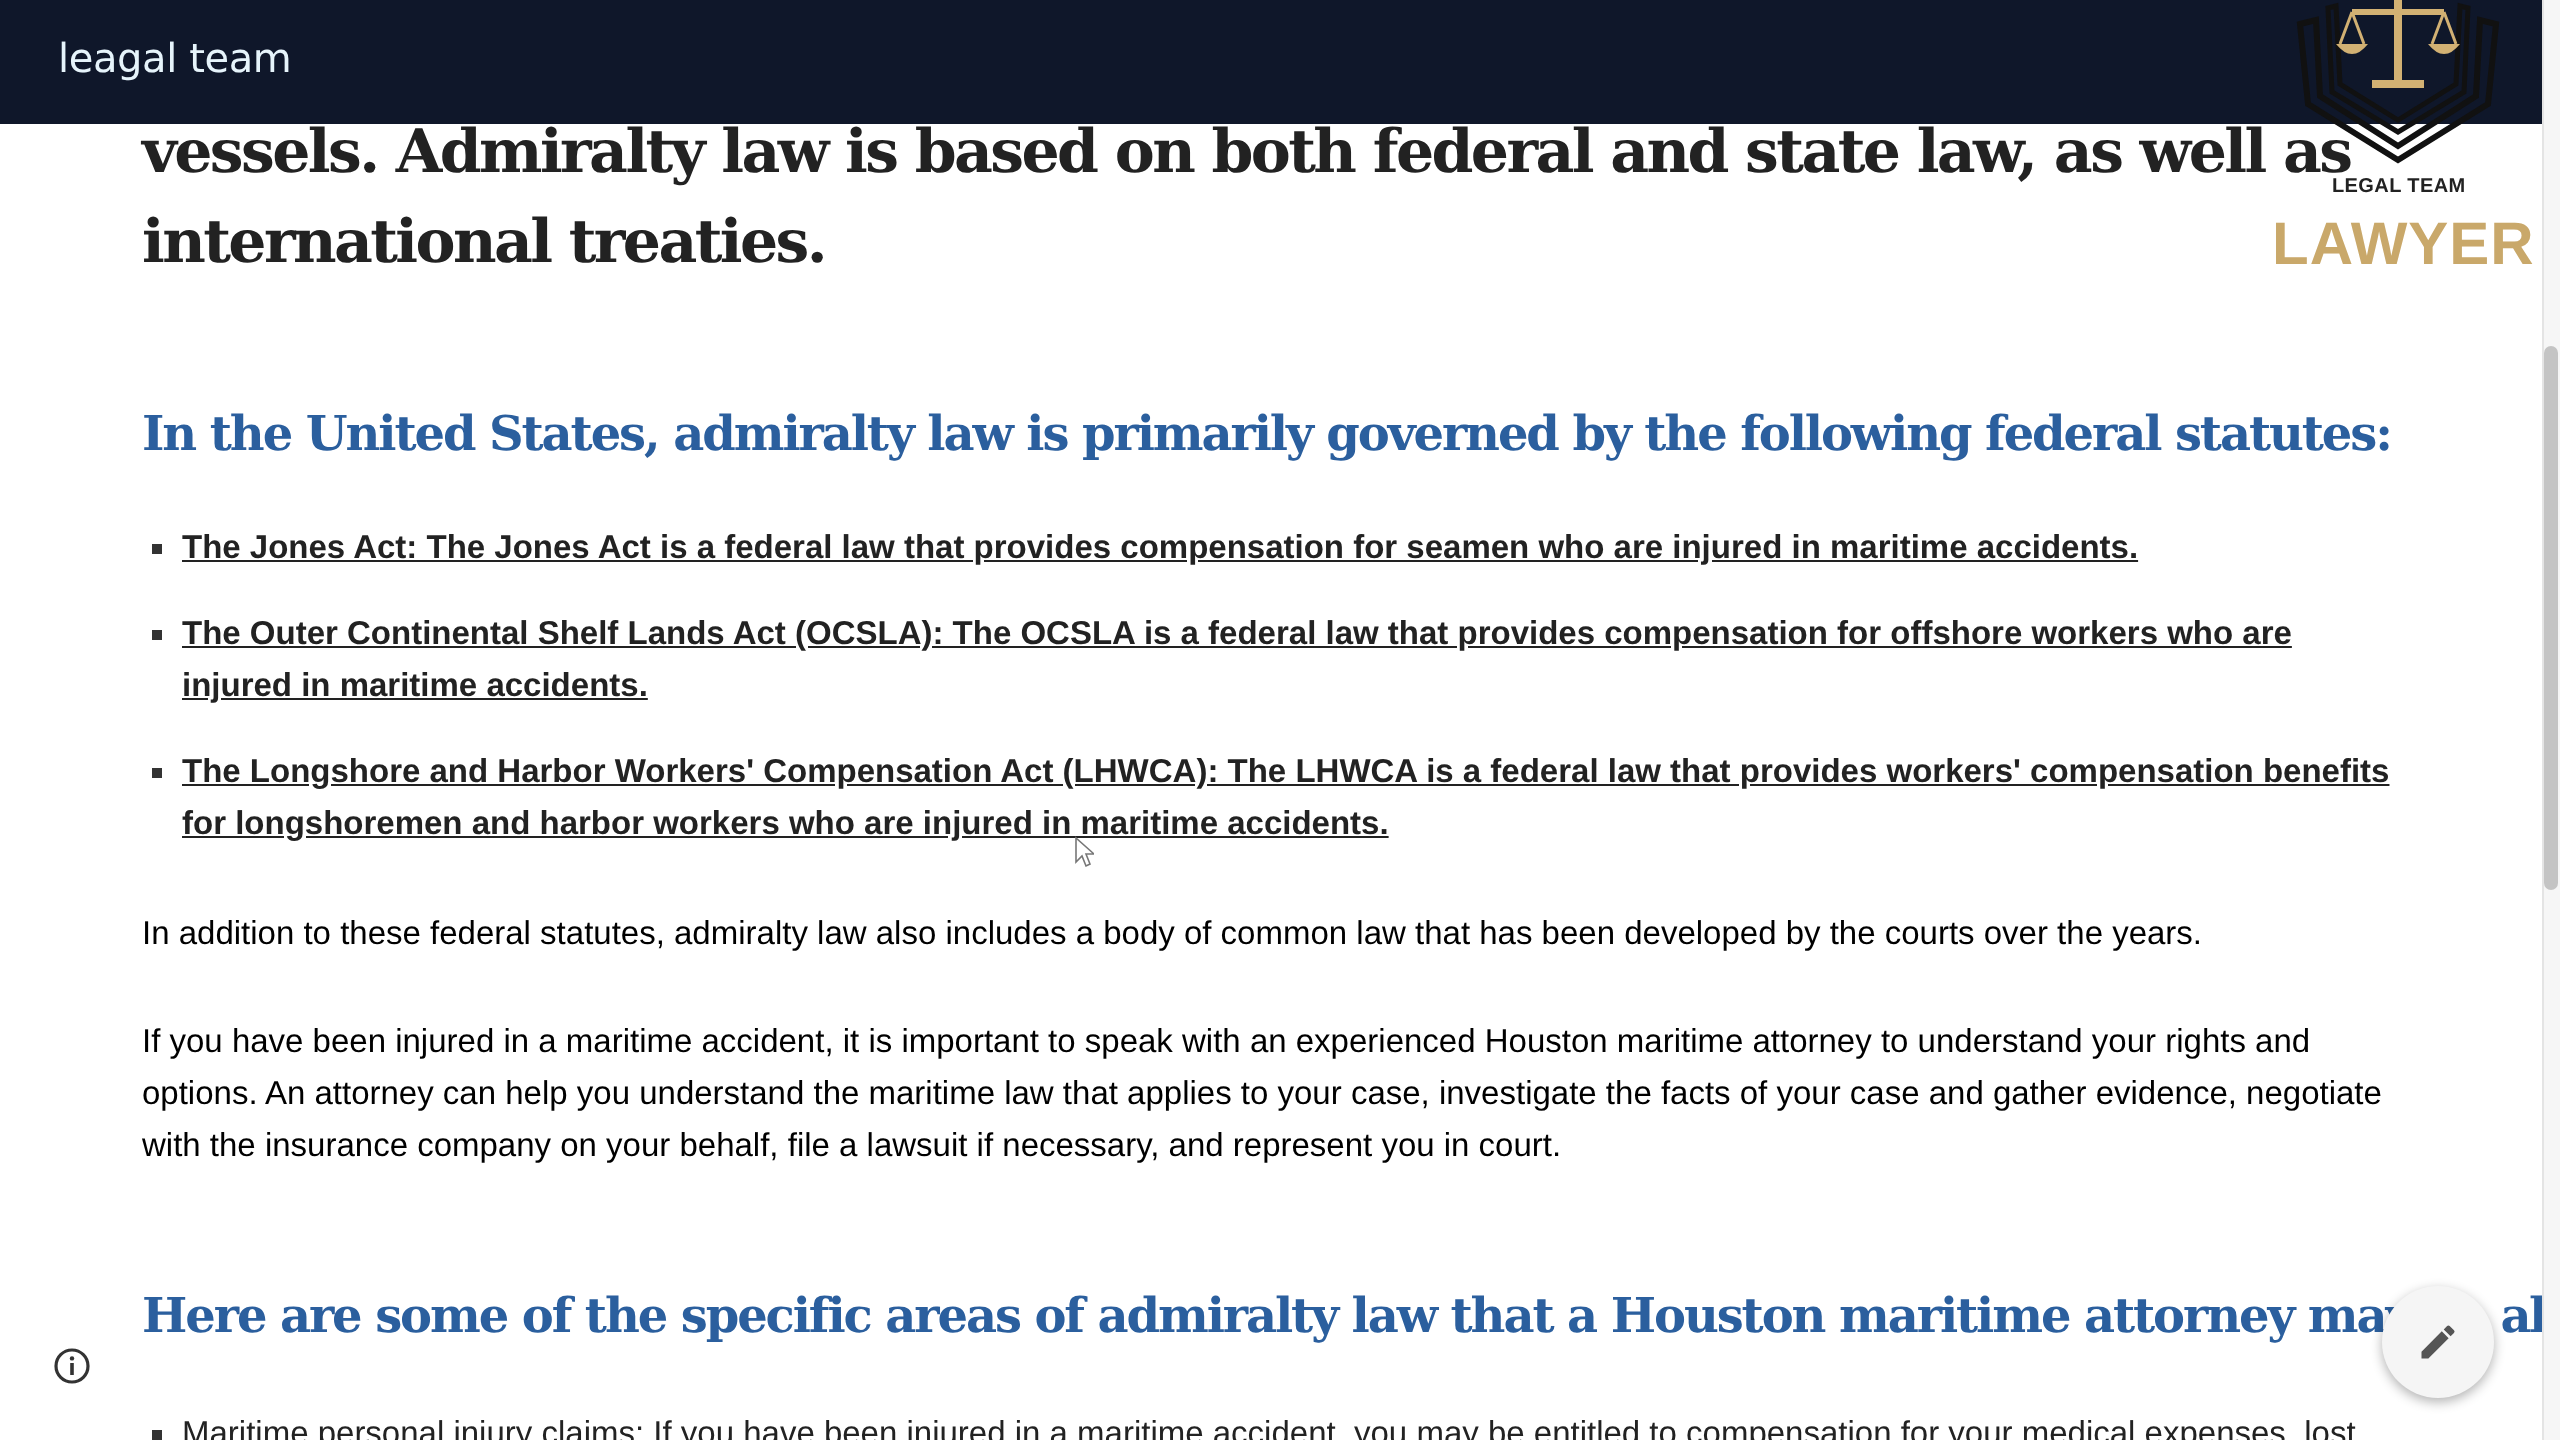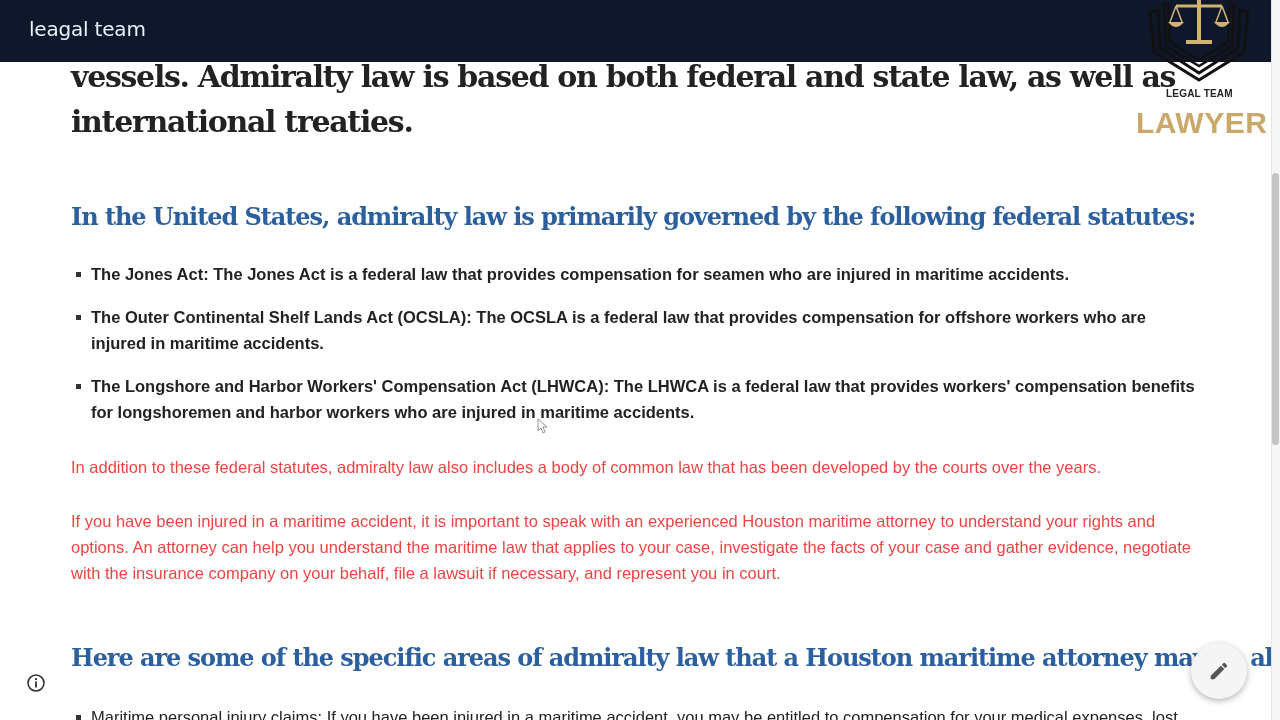--- a/index.html
+++ b/index.html
@@ -39,31 +39,31 @@
     .h2 {
       position: absolute; left: 0; font-family: "DejaVu Serif", serif; font-weight: bold;
       font-size: 24px; color: #2b5f9e; letter-spacing: -1.05px; white-space: nowrap;
     }
     .h2-1 { top: 202px; }
     .h2-2 { top: 643px; }
 
     .bullets { position: absolute; left: 0; list-style: none; width: 1130px; }
     .bullets li {
       position: relative; padding-left: 20px; font-size: 16.5px; line-height: 26px;
-      font-weight: bold; color: #222; margin-bottom: 17px;
+      font-weight: bold; color: #222; margin-bottom: 17px; text-decoration: underline;
     }
     .bullets li .sq {
       position: absolute; left: 5px; top: 11px; width: 5px; height: 5px; background: #333;
     }
     .bullets-1 { top: 261px; }
     .bullets-2 { top: 704px; }
     .bullets-2 li { font-weight: normal; }
 
     .para {
-      position: absolute; left: 0; width: 1135px; font-size: 16.5px; line-height: 26px; color: #ef4444;
+      position: absolute; left: 0; width: 1135px; font-size: 16.5px; line-height: 26px; color: #000000;
     }
     .p1 { top: 454px; }
     .p2 { top: 508px; }
 
     .info-icon {
       position: absolute; left: 26px; top: 673px; width: 20px; height: 20px;
     }
     .fab {
       position: absolute; left: 1191px; top: 643px; width: 56px; height: 56px; border-radius: 50%;
       background: #f5f5f5; box-shadow: 0 2px 6px rgba(0,0,0,0.3); display: flex; align-items: center; justify-content: center;

